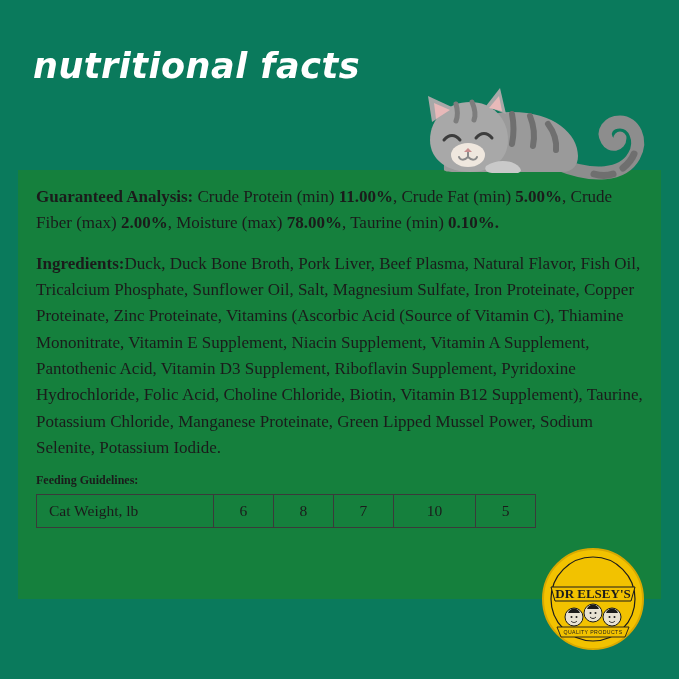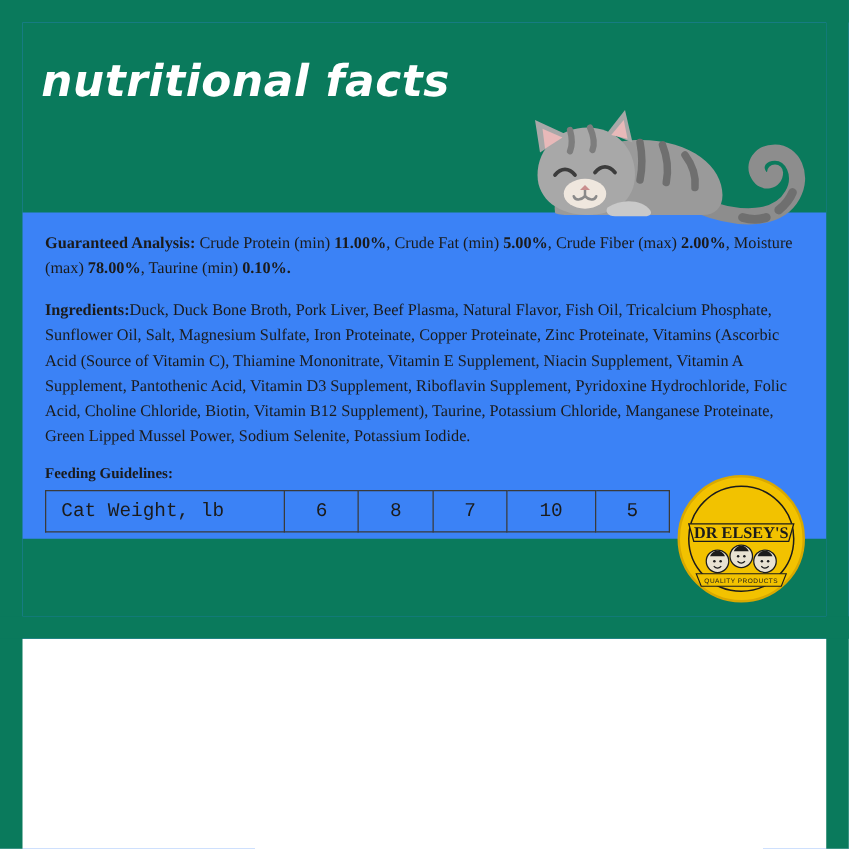--- a/index.html
+++ b/index.html
@@ -9,22 +9,22 @@
   body {
     width: 679px;
     height: 679px;
     background: #ffffff;
     font-family: "Liberation Serif", serif;
     overflow: hidden;
   }
   .page {
     position: relative;
     width: 679px;
-    height: 511px;
-    background: #3b82f6;
+    height: 679px;
+    background: #15803d;
     box-sizing: border-box;
   }
   
   .frame-left {
     position: absolute;
     left: 0; top: 0;
     width: 18px; height: 679px;
     background: #0a7a5c;
   }
   .frame-right {
@@ -82,21 +82,21 @@
     height: 120px;
   }
   
   .content {
     position: absolute;
     left: 36px;
     top: 180px;
     width: 608px;
   }
   .para {
-    font-size: 13px;
+    font-size: 17px;
     line-height: 1.55;
     color: #1b1b1b;
     margin: 0 0 12px 0;
     text-align: left;
   }
   .para b {
     font-weight: bold;
   }
   .ga-block {
     margin-top: 4px;
@@ -112,24 +112,23 @@
     margin: 2px 0 6px 0;
   }
   table.feeding {
     border-collapse: collapse;
     width: 500px;
     font-size: 15.5px;
     color: #1b1b1b;
   }
   table.feeding td {
     border: 1px solid #3a3a3a;
-    padding: 5px 20px;
+    padding: 5px 6px;
     text-align: center;
     height: 22px;
-    font-family: Liberation Mono, monospace;
   }
   table.feeding td.rowhead {
     text-align: left;
     padding-left: 12px;
     width: 158px;
   }
   
   .badge {
     position: absolute;
     right: 34px;

